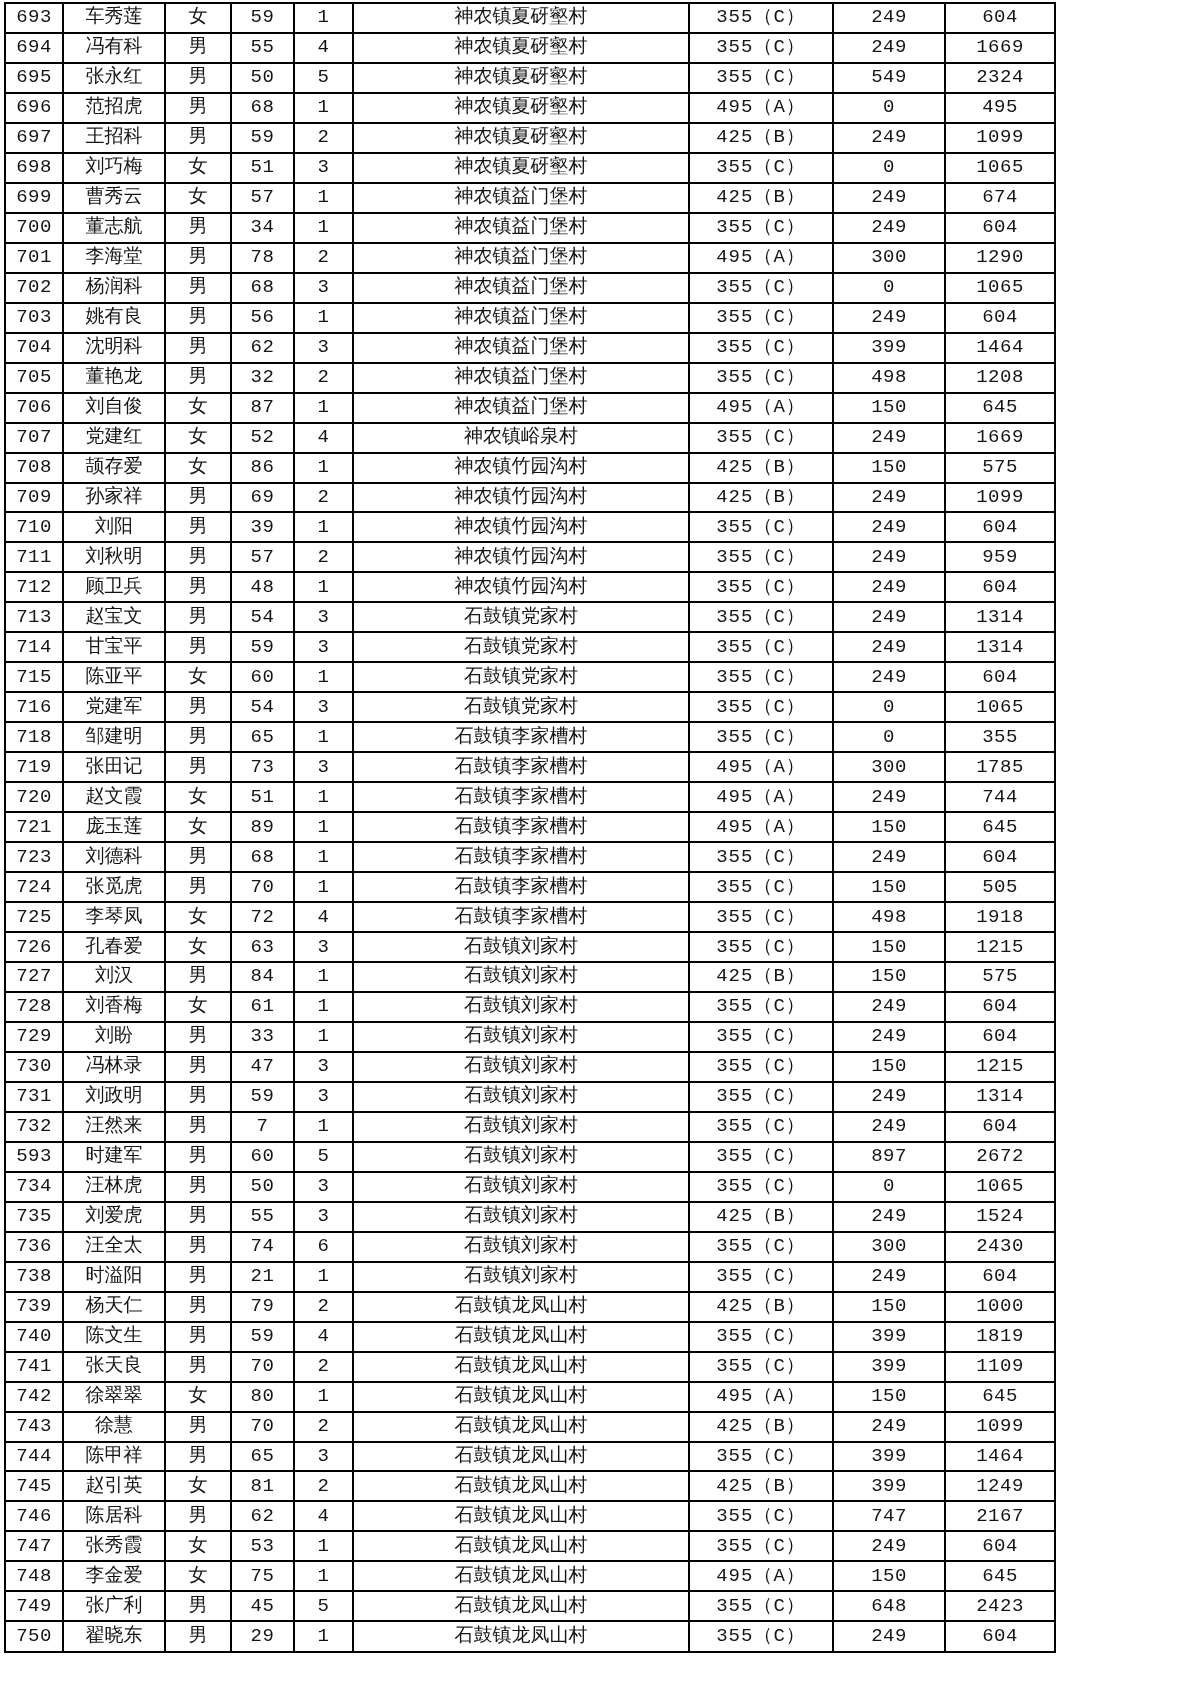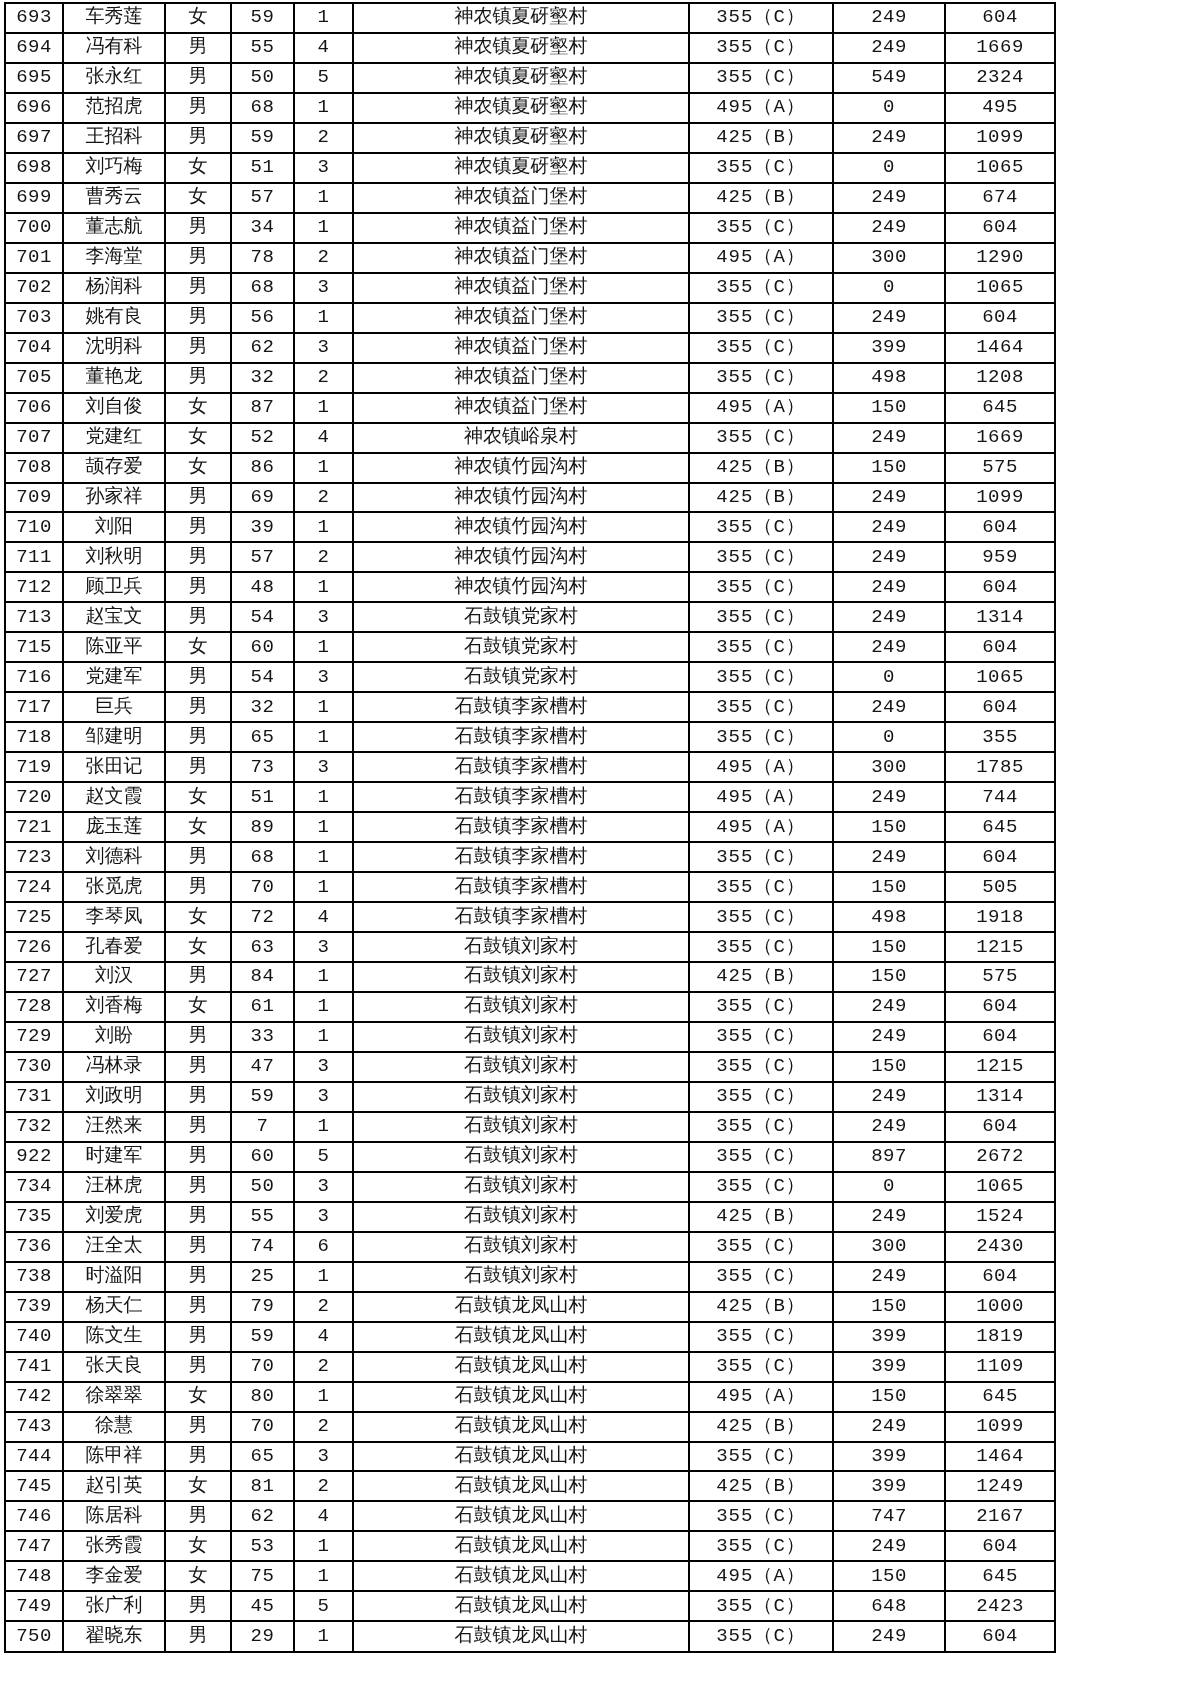--- a/index.html
+++ b/index.html
@@ -291,51 +291,51 @@
           <td class="c-name">赵宝文</td>
           <td class="c-gender">男</td>
           <td class="c-age">54</td>
           <td class="c-count">3</td>
           <td class="c-village">石鼓镇党家村</td>
           <td class="c-grade">355（C）</td>
           <td class="c-supplement">249</td>
           <td class="c-total">1314</td>
         </tr>
         <tr>
+          <td class="c-index">714</td>
+          <td class="c-name">甘宝平</td>
+          <td class="c-gender">男</td>
+          <td class="c-age">59</td>
+          <td class="c-count">3</td>
+          <td class="c-village">石鼓镇党家村</td>
+          <td class="c-grade">355（C）</td>
+          <td class="c-supplement">249</td>
+          <td class="c-total">1314</td>
+        </tr>
+        <tr>
           <td class="c-index">715</td>
           <td class="c-name">陈亚平</td>
           <td class="c-gender">女</td>
           <td class="c-age">60</td>
           <td class="c-count">1</td>
           <td class="c-village">石鼓镇党家村</td>
           <td class="c-grade">355（C）</td>
           <td class="c-supplement">249</td>
           <td class="c-total">604</td>
         </tr>
         <tr>
           <td class="c-index">716</td>
           <td class="c-name">党建军</td>
           <td class="c-gender">男</td>
           <td class="c-age">54</td>
           <td class="c-count">3</td>
           <td class="c-village">石鼓镇党家村</td>
           <td class="c-grade">355（C）</td>
           <td class="c-supplement">0</td>
           <td class="c-total">1065</td>
-        </tr>
-        <tr>
-          <td class="c-index">717</td>
-          <td class="c-name">巨兵</td>
-          <td class="c-gender">男</td>
-          <td class="c-age">32</td>
-          <td class="c-count">1</td>
-          <td class="c-village">石鼓镇李家槽村</td>
-          <td class="c-grade">355（C）</td>
-          <td class="c-supplement">249</td>
-          <td class="c-total">604</td>
         </tr>
         <tr>
           <td class="c-index">718</td>
           <td class="c-name">邹建明</td>
           <td class="c-gender">男</td>
           <td class="c-age">65</td>
           <td class="c-count">1</td>
           <td class="c-village">石鼓镇李家槽村</td>
           <td class="c-grade">355（C）</td>
           <td class="c-supplement">0</td>
@@ -478,21 +478,21 @@
           <td class="c-name">汪然来</td>
           <td class="c-gender">男</td>
           <td class="c-age">7</td>
           <td class="c-count">1</td>
           <td class="c-village">石鼓镇刘家村</td>
           <td class="c-grade">355（C）</td>
           <td class="c-supplement">249</td>
           <td class="c-total">604</td>
         </tr>
         <tr>
-          <td class="c-index">922</td>
+          <td class="c-index">593</td>
           <td class="c-name">时建军</td>
           <td class="c-gender">男</td>
           <td class="c-age">60</td>
           <td class="c-count">5</td>
           <td class="c-village">石鼓镇刘家村</td>
           <td class="c-grade">355（C）</td>
           <td class="c-supplement">897</td>
           <td class="c-total">2672</td>
         </tr>
         <tr>
@@ -525,21 +525,21 @@
           <td class="c-count">6</td>
           <td class="c-village">石鼓镇刘家村</td>
           <td class="c-grade">355（C）</td>
           <td class="c-supplement">300</td>
           <td class="c-total">2430</td>
         </tr>
         <tr>
           <td class="c-index">738</td>
           <td class="c-name">时溢阳</td>
           <td class="c-gender">男</td>
-          <td class="c-age">25</td>
+          <td class="c-age">21</td>
           <td class="c-count">1</td>
           <td class="c-village">石鼓镇刘家村</td>
           <td class="c-grade">355（C）</td>
           <td class="c-supplement">249</td>
           <td class="c-total">604</td>
         </tr>
         <tr>
           <td class="c-index">739</td>
           <td class="c-name">杨天仁</td>
           <td class="c-gender">男</td>

